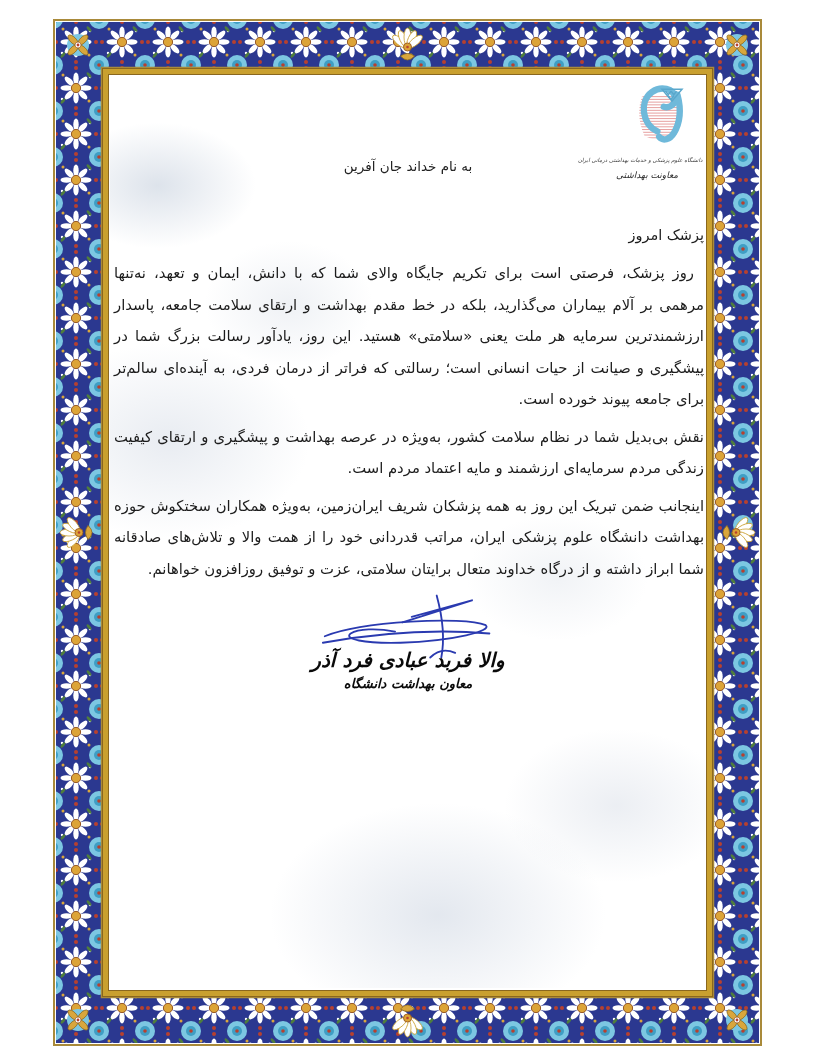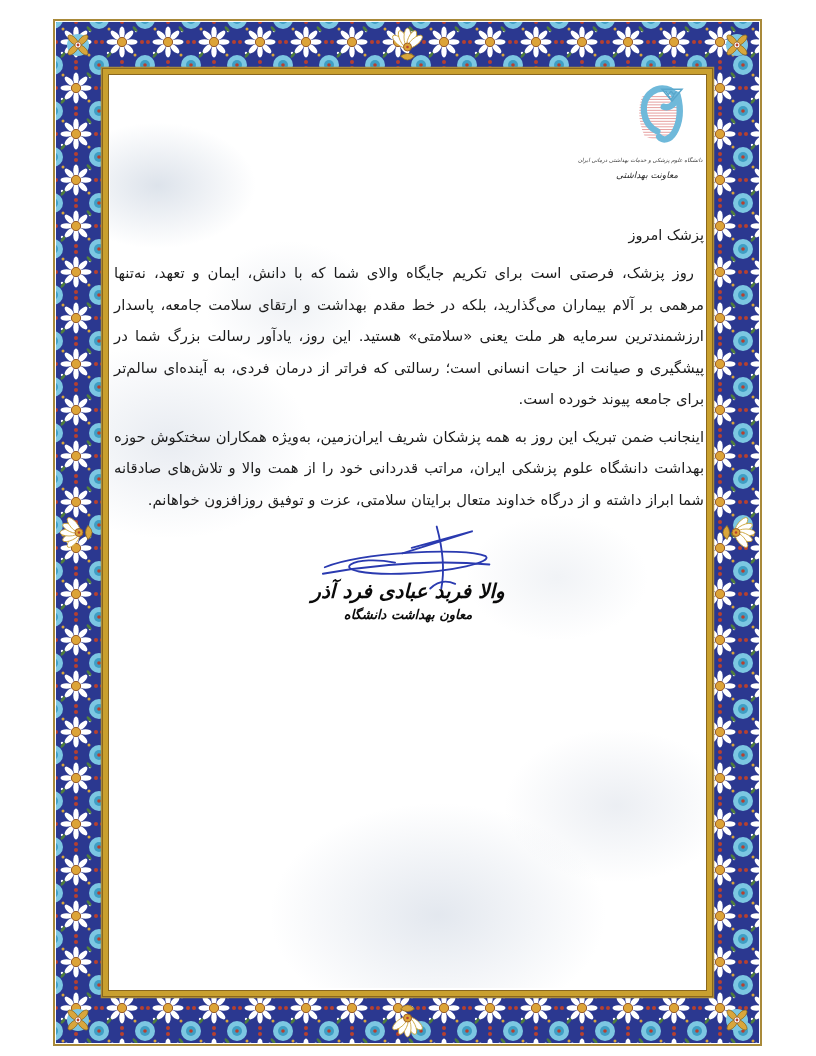--- a/index.html
+++ b/index.html
@@ -181,26 +181,28 @@
           <g fill="none" stroke="#5aa7cc" stroke-width="1.6">
             <path d="M36,14 L58,14 L47,27 Z"></path>
             <path d="M40,16 L43,20 L46,16"></path>
             <path d="M46,16 L49,20 L52,16"></path>
             <path d="M43,21 L46,25 L49,21"></path>
           </g>
         </svg>
         <div class="org-line1">دانشگاه علوم پزشکی و خدمات بهداشتی درمانی ایران</div>
         <div class="org-line2">معاونت بهداشتی</div>
       </div>
+      <div class="bismillah">به نام خداند جان آفرین</div>
     </div>
 
     <div class="salutation">پزشک امروز</div>
 
     <div class="body-text">
       <p class="first">روز پزشک، فرصتی است برای تکریم جایگاه والای شما که با دانش، ایمان و تعهد، نه‌تنها مرهمی بر آلام بیماران می‌گذارید، بلکه در خط مقدم بهداشت و ارتقای سلامت جامعه، پاسدار ارزشمندترین سرمایه هر ملت یعنی «سلامتی» هستید. این روز، یادآور رسالت بزرگ شما در پیشگیری و صیانت از حیات انسانی است؛ رسالتی که فراتر از درمان فردی، به آینده‌ای سالم‌تر برای جامعه پیوند خورده است.</p>
+      <p>نقش بی‌بدیل شما در نظام سلامت کشور، به‌ویژه در عرصه بهداشت و پیشگیری و ارتقای کیفیت زندگی مردم سرمایه‌ای ارزشمند و مایه اعتماد مردم است.</p>
       <p>اینجانب ضمن تبریک این روز به همه پزشکان شریف ایران‌زمین، به‌ویژه همکاران سختکوش حوزه بهداشت دانشگاه علوم پزشکی ایران، مراتب قدردانی خود را از همت والا و تلاش‌های صادقانه شما ابراز داشته و از درگاه خداوند متعال برایتان سلامتی، عزت و توفیق روزافزون خواهانم.</p>
     </div>
 
     <div class="signature-block">
       <svg class="signature-scribble" width="190" height="74" viewBox="0 0 200 80" aria-hidden="true">
         <g fill="none" stroke="#2a3ab0" stroke-width="2" stroke-linecap="round">
           <path d="M10,50 C50,34 160,28 184,38 C192,44 150,55 92,57 C52,58 30,53 38,47 C46,42 66,41 86,45"></path>
           <path d="M104,29 L170,11 L94,35"></path>
           <path d="M131,6 C137,28 140,52 136,73"></path>
           <path d="M124,73 C132,65 140,63 151,68"></path>

